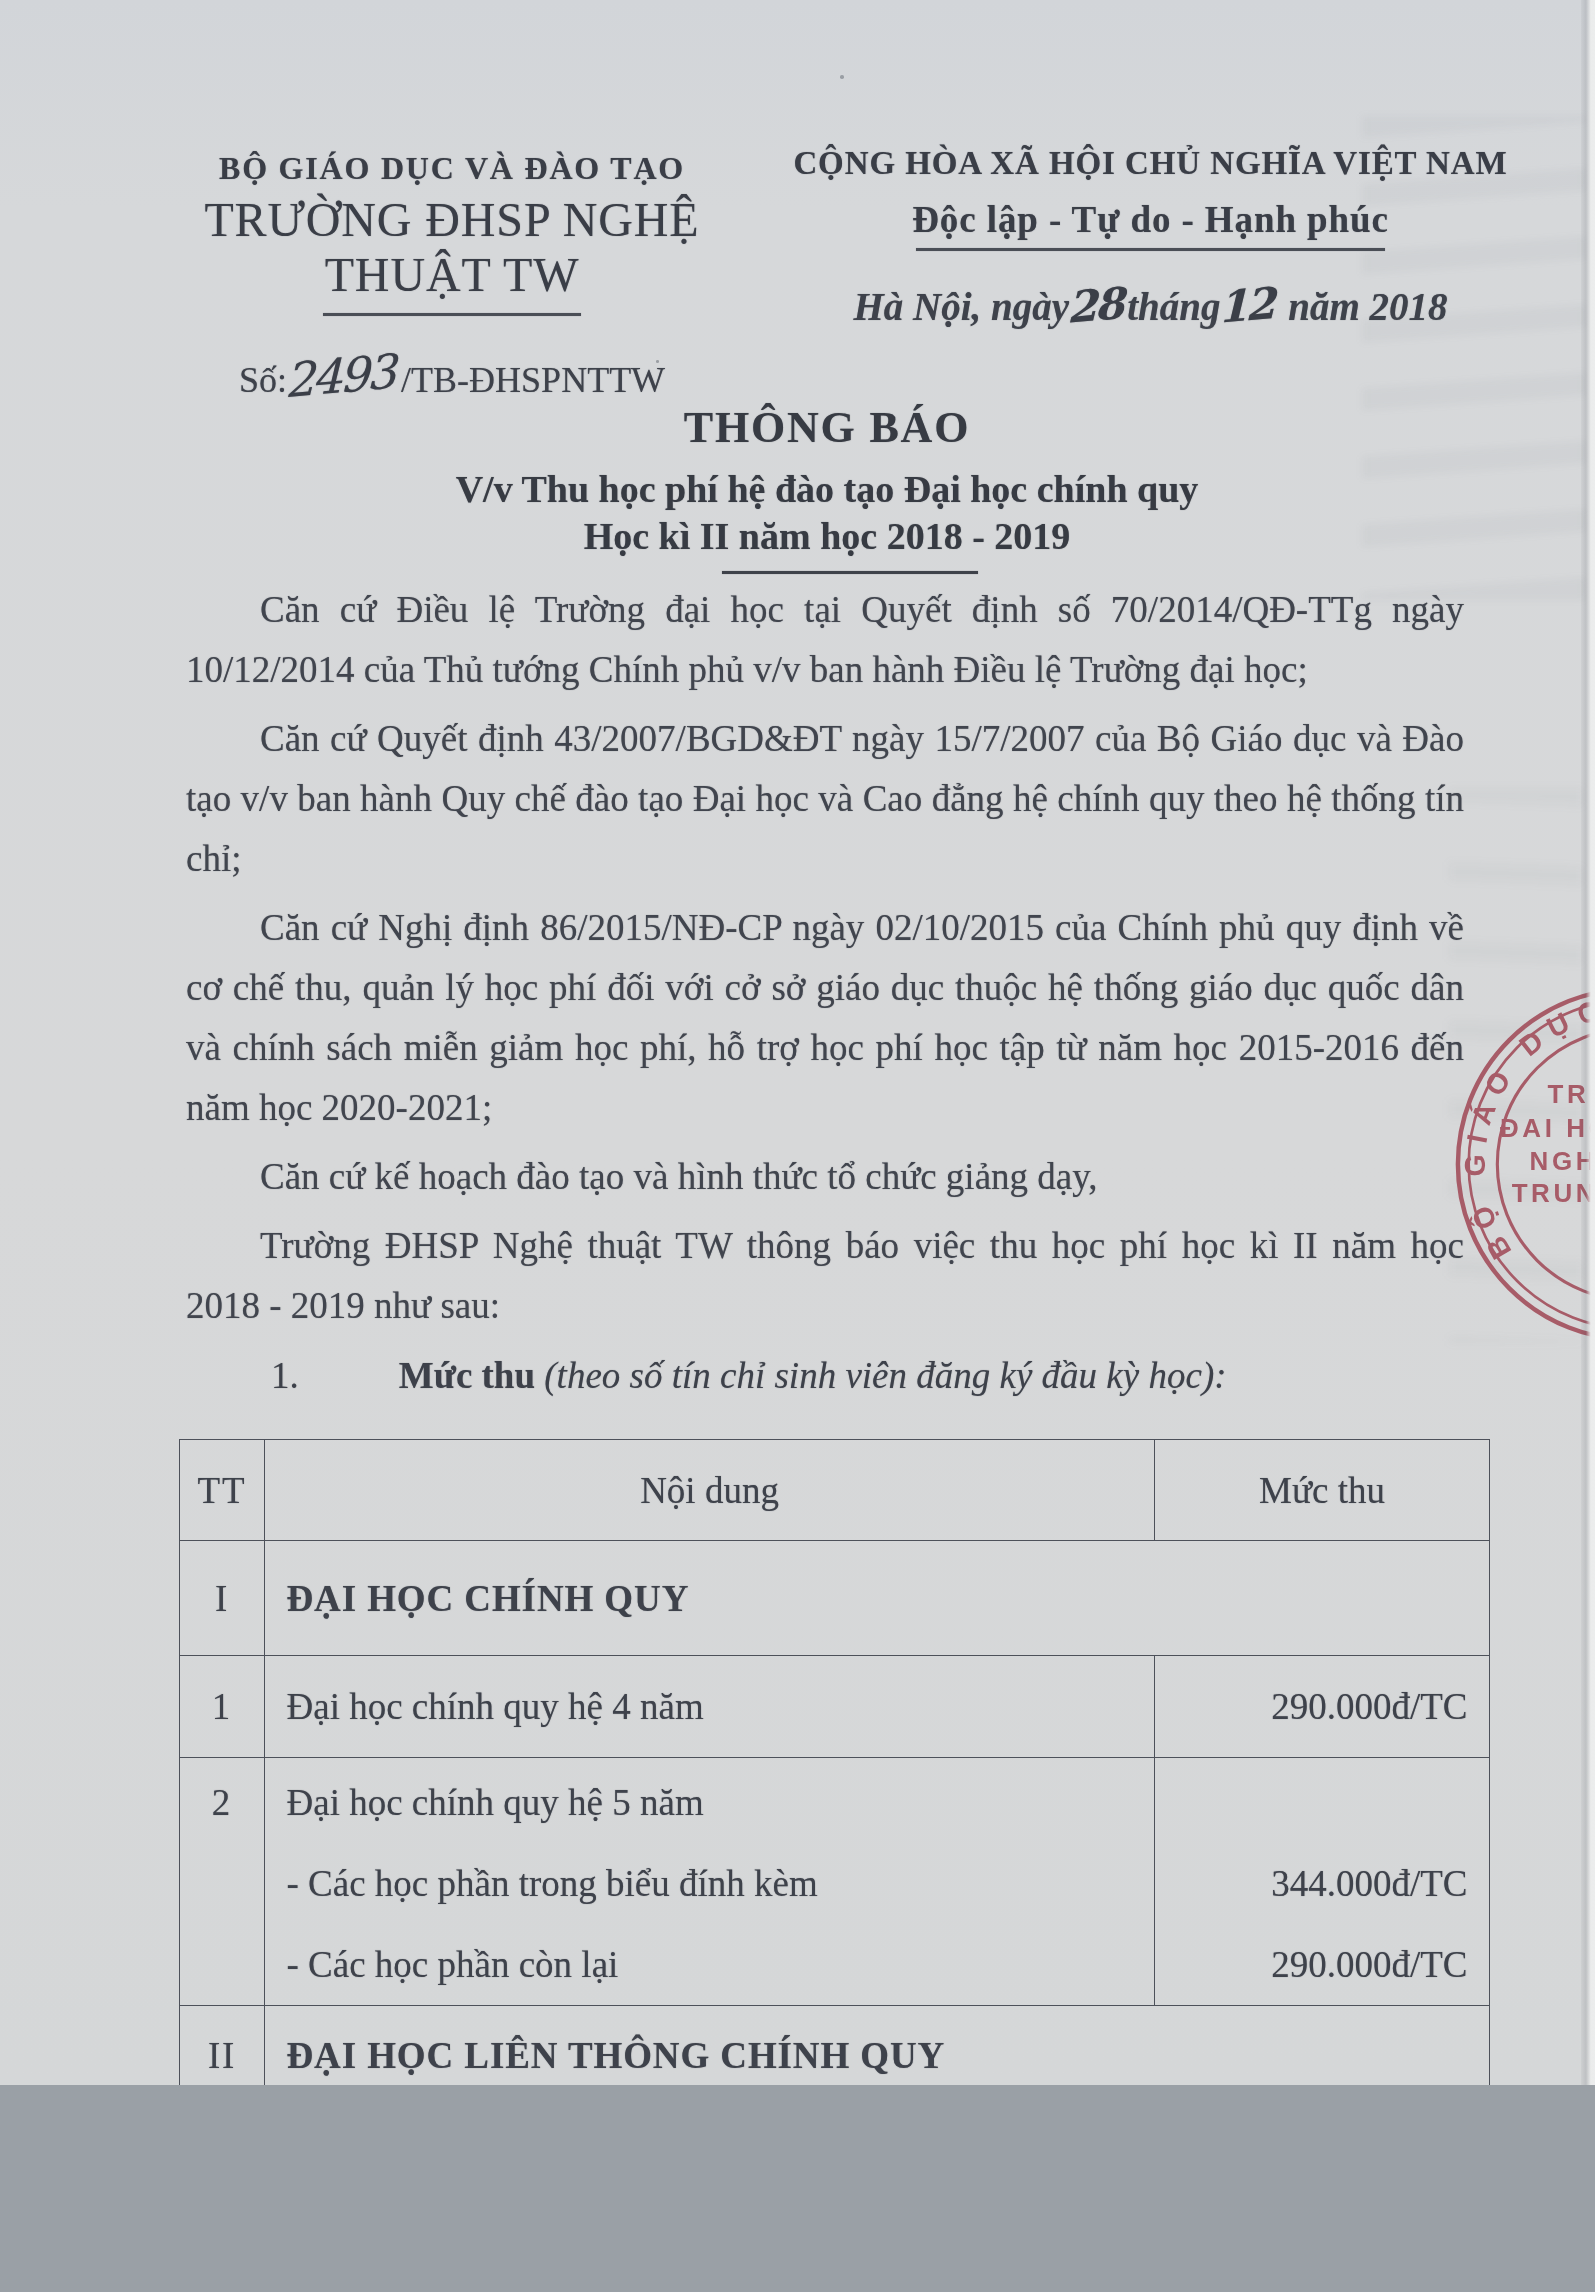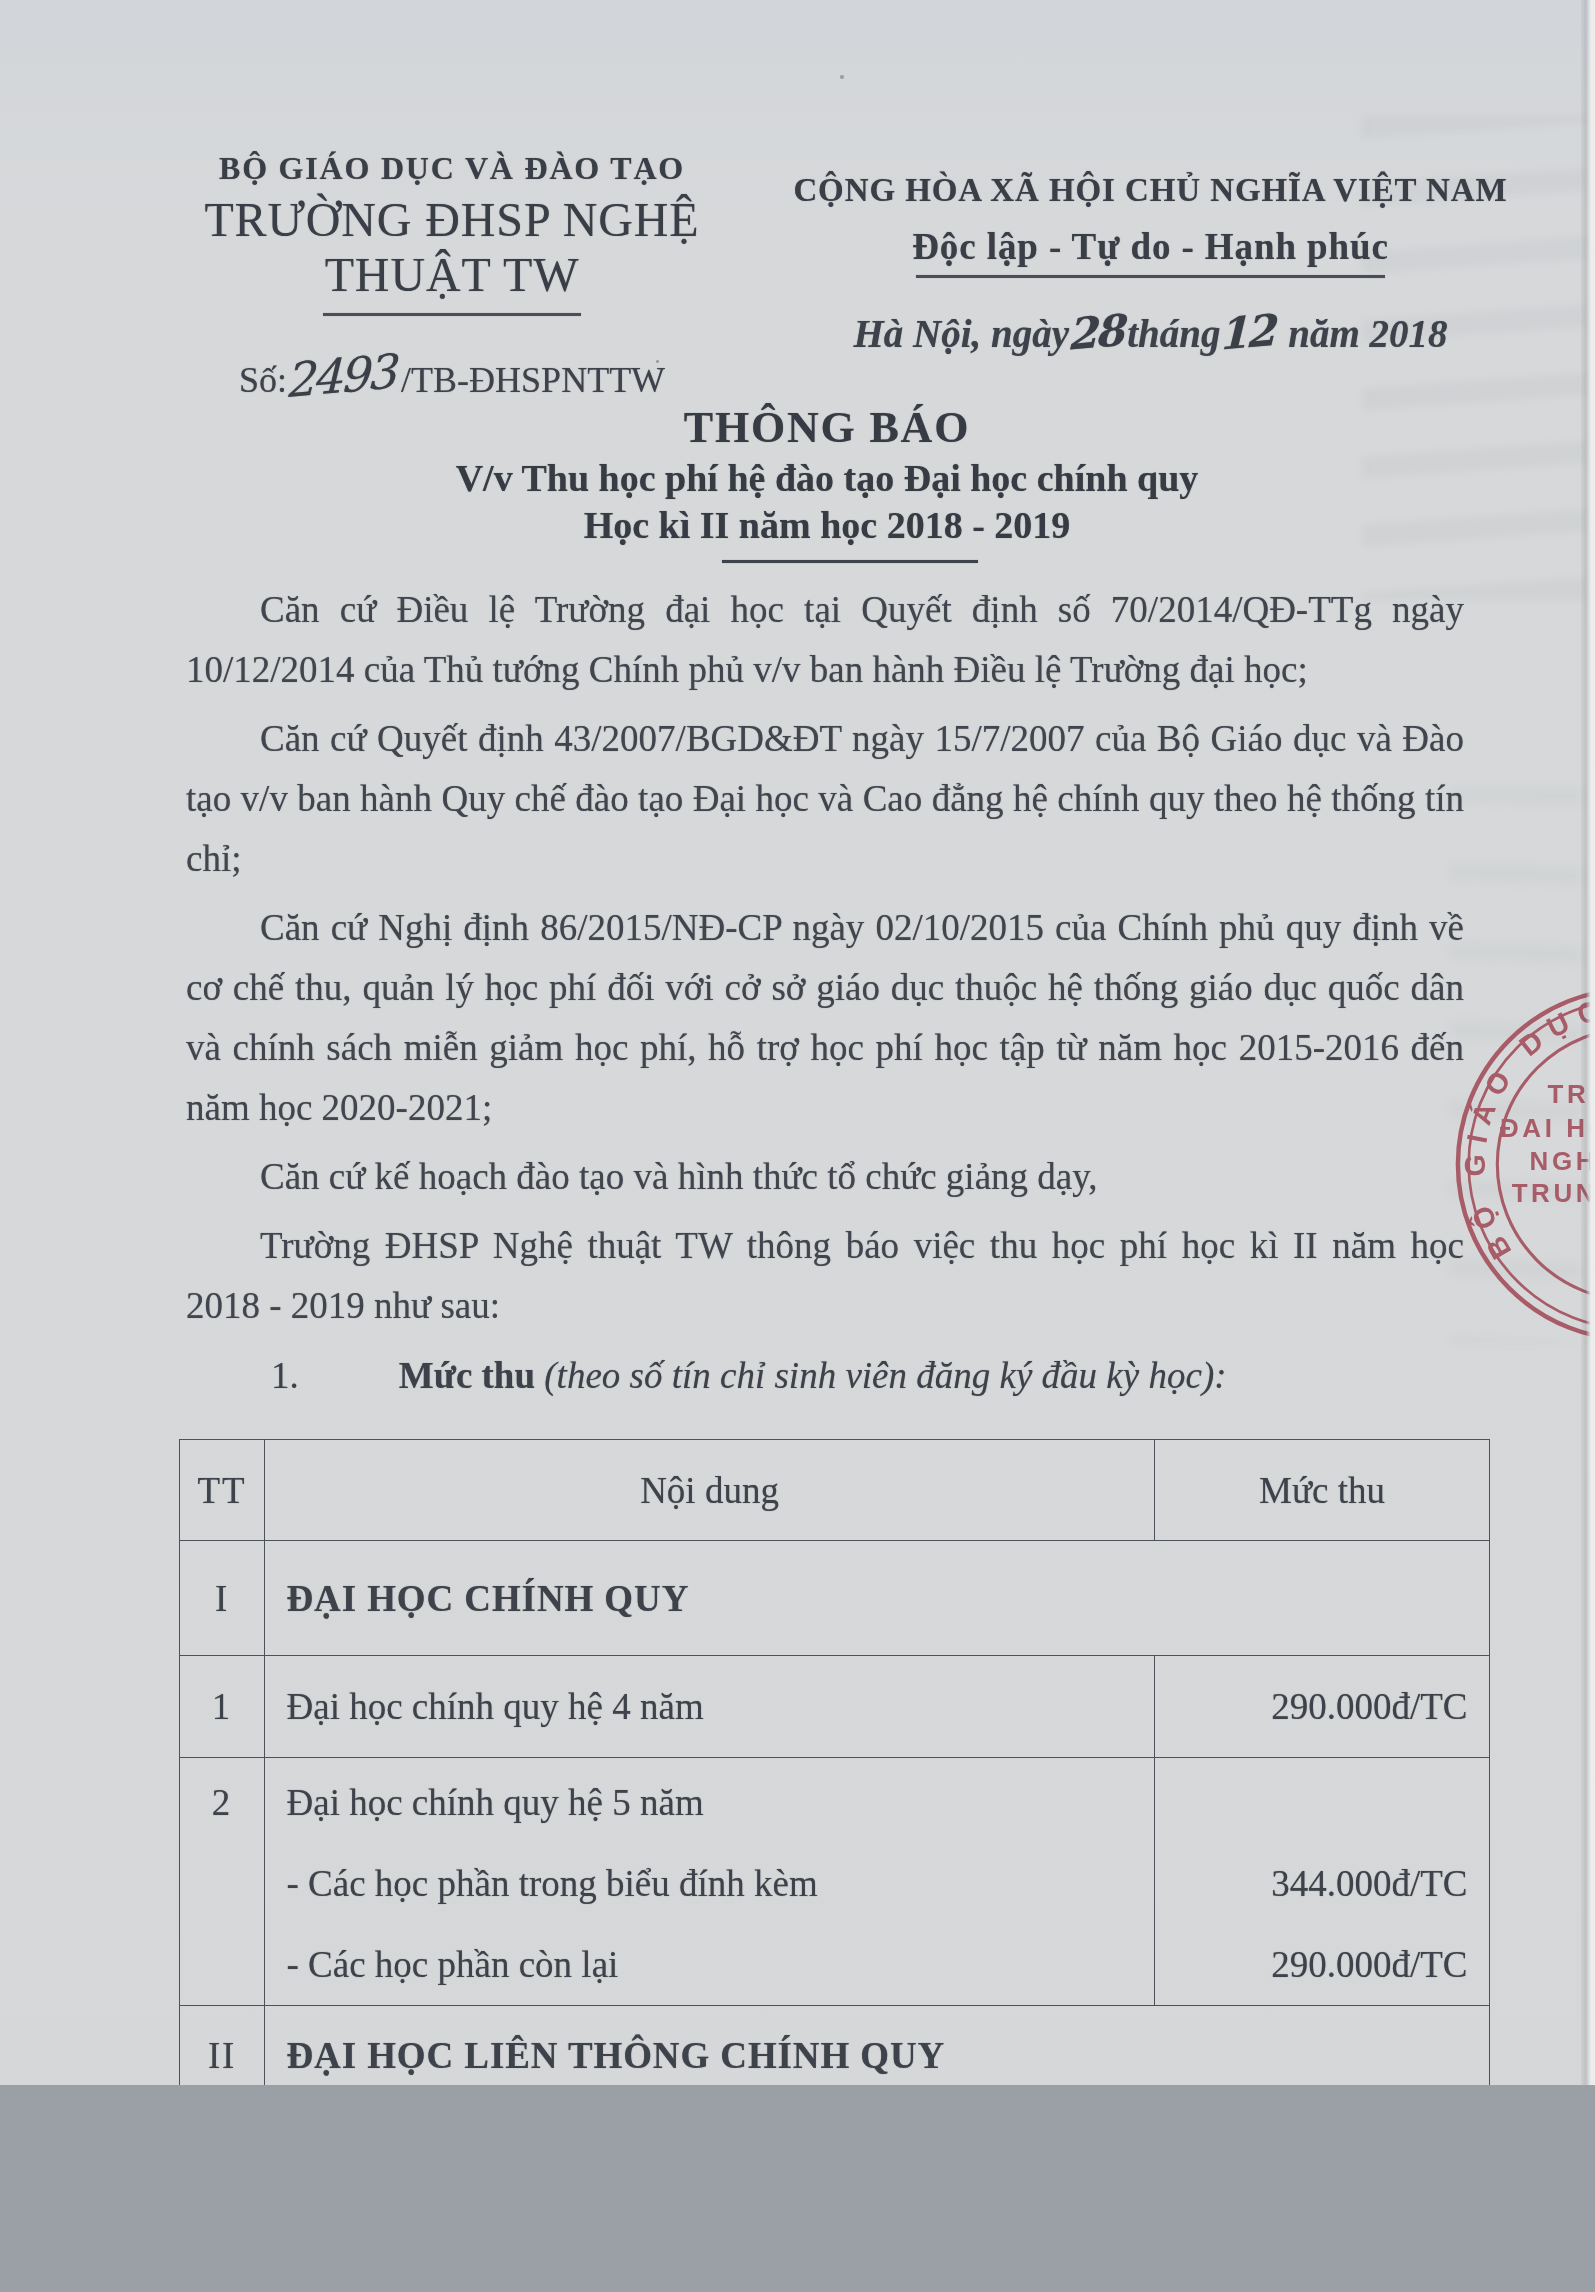--- a/index.html
+++ b/index.html
@@ -23,33 +23,33 @@
   .speck{position:absolute;background:rgba(85,90,100,.45);border-radius:50%;}
 
   
   .hdr-left{position:absolute;left:134px;top:150px;width:636px;text-align:center;}
   .hdr-left .l1{font-size:32px;font-weight:bold;letter-spacing:1.8px;color:#3a3e47;}
   .hdr-left .l2{font-size:48px;font-weight:normal;letter-spacing:0.9px;margin-top:5.4px;color:#3a3e47;}
   .rule{height:2.7px;background:#4a4e56;box-shadow:0 0 0.9px rgba(74,78,86,.7);}
   .rule-left{width:258px;margin:10.7px auto 0 auto;}
   .so-line{margin-top:32px;font-size:36px;color:#3e424b;}
   .hdr-right{position:absolute;left:788px;top:145px;width:725px;text-align:center;}
-  .hdr-right .l1{font-size:33px;font-weight:bold;letter-spacing:0.9px;color:#3a3e47;margin-top:27px;}
+  .hdr-right .l1{font-size:33px;font-weight:bold;letter-spacing:0.9px;color:#3a3e47;}
   .hdr-right .l2{font-size:37px;font-weight:bold;letter-spacing:0.9px;margin-top:16px;color:#3a3e47;}
   .rule-right{width:469px;margin:7.2px auto 0 auto;}
   .date-line{margin-top:29px;font-size:39px;font-style:italic;font-weight:bold;color:#3e424b;}
   .hand{display:inline-block;font-family:"DejaVu Serif",serif;font-style:italic;
     letter-spacing:-2.7px;transform:rotate(-5deg) skewX(-8deg);color:#3b3f48;}
   .hand.no{font-size:47px;margin:0 3.6px 0 1.8px;}
   .hand.dm{font-size:43px;margin:0 1.8px;}
 
   
   .title-block{position:absolute;left:186px;top:390px;width:1282px;text-align:center;color:#373b43;}
   .title-block .t1{font-size:44px;font-weight:bold;letter-spacing:1.8px;line-height:52px;margin-top:12px;}
-  .title-block .t2{font-size:38px;font-weight:bold;line-height:47px;margin-top:1px;}
+  .title-block .t2{font-size:38px;font-weight:bold;line-height:47px;margin-top:12px;}
   .title-block .t3{font-size:38px;font-weight:bold;line-height:47px;}
   .t-rule{width:256px;height:3.6px;background:#3e424a;box-shadow:0 0 0.9px rgba(62,66,74,.8);
     margin:10.7px auto 0 auto;position:relative;left:23px;}
 
   
   .body-block{position:absolute;left:186px;top:580px;width:1282px;}
   .body-block p{margin:0 4px 9px 0;font-size:37px;line-height:60px;
     text-align:justify;text-indent:74px;color:#41454e;}
   .item-line{margin-top:5.4px;font-size:37px;line-height:62px;color:#3d414a;}
   .item-line .num{padding-left:85px;margin-right:100px;}

